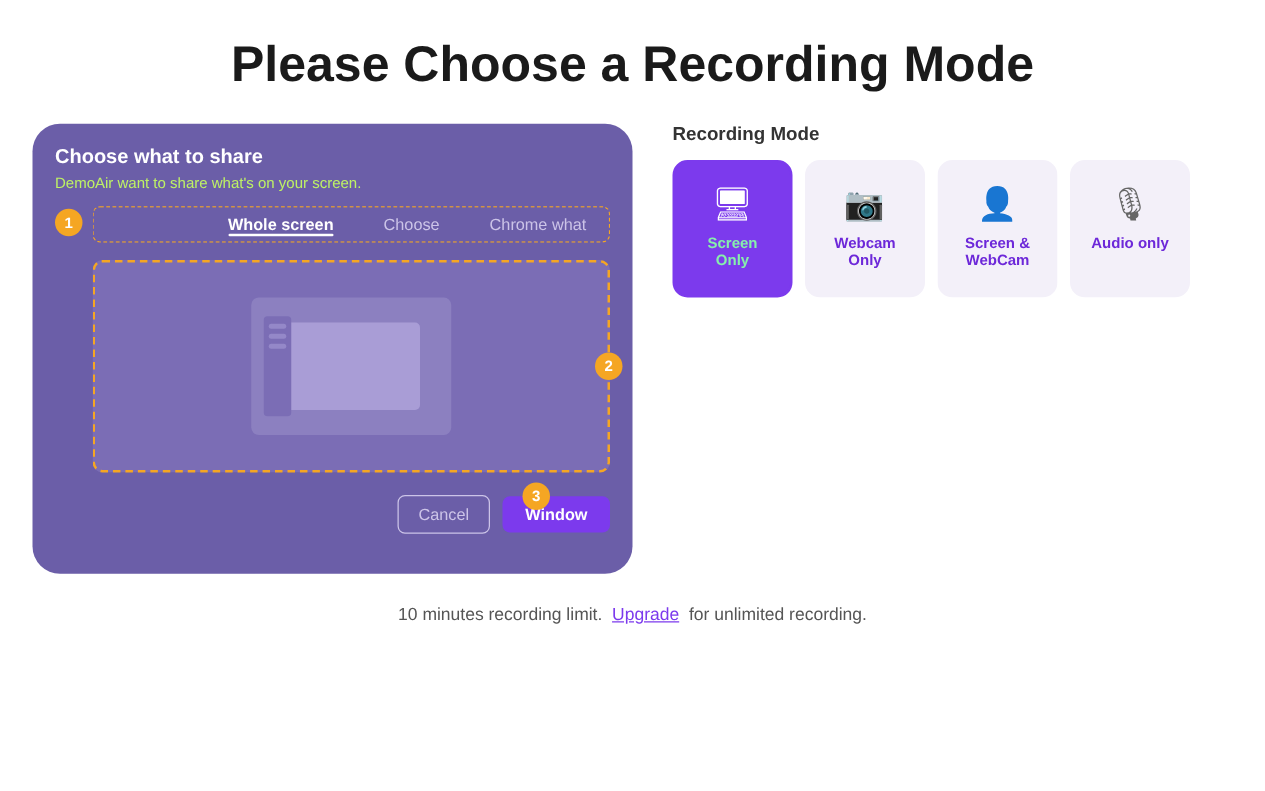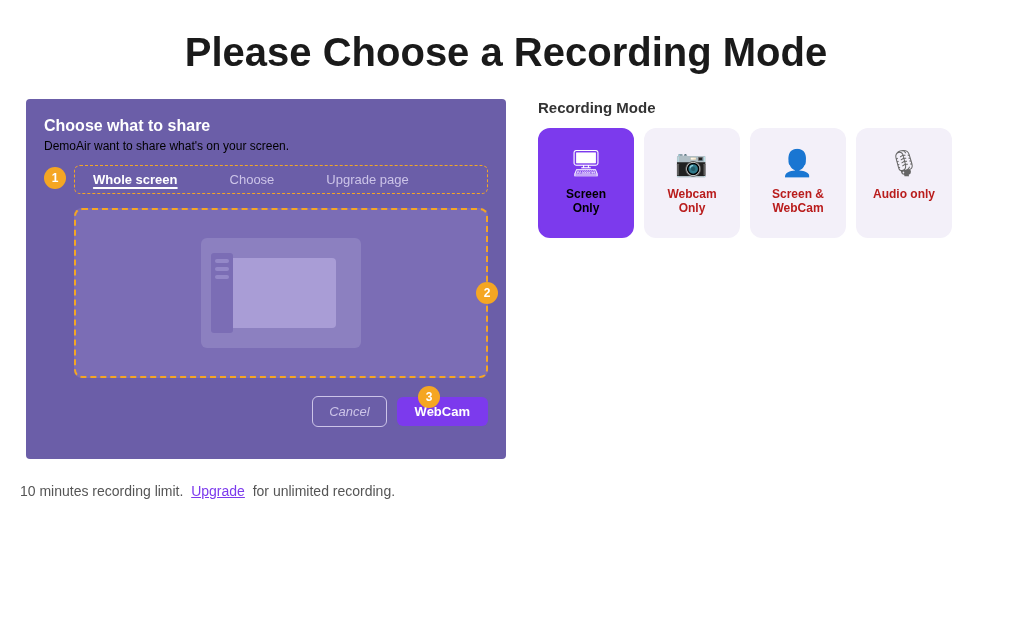--- a/index.html
+++ b/index.html
@@ -23,35 +23,35 @@
     .main-content {
       display: flex;
       gap: 32px;
       width: 100%;
       max-width: 960px;
       align-items: flex-start;
     }
     
     .share-panel {
       background: #6b5ea8;
-      border-radius: 4px;
+      border-radius: 22px;
       padding: 18px 18px 18px 18px;
       width: 480px;
       min-height: 360px;
       flex-shrink: 0;
       position: relative;
     }
     .share-panel-title {
       color: #fff;
       font-weight: 700;
       font-size: 16px;
       margin-bottom: 4px;
     }
     .share-panel-subtitle {
-      color: #000000;
+      color: #bef264;
       font-size: 12px;
       margin-bottom: 12px;
     }
     .step-badge {
       display: inline-flex;
       align-items: center;
       justify-content: center;
       width: 22px;
       height: 22px;
       border-radius: 50%;
@@ -60,27 +60,28 @@
       font-size: 12px;
       font-weight: 700;
       position: absolute;
     }
     .step1-badge {
       top: 68px;
       left: 18px;
     }
     .tab-row {
       display: flex;
-      gap: 16px;
+      gap: 4px;
       border: 1.5px dashed #f5a623;
       border-radius: 6px;
       overflow: hidden;
       margin-left: 30px;
       margin-bottom: 14px;
       background: transparent;
+      justify-content: flex-end;
     }
     .tab-item {
       padding: 6px 18px;
       font-size: 13px;
       color: #ccc4e8;
       cursor: pointer;
       background: transparent;
       border: none;
       outline: none;
       position: relative;
@@ -164,21 +165,20 @@
       top: -10px;
     }
     .cancel-btn {
       background: transparent;
       border: 1px solid #ccc4e8;
       color: #ccc4e8;
       border-radius: 6px;
       padding: 7px 16px;
       font-size: 13px;
       cursor: pointer;
-      font-style: italic;
     }
     .share-btn {
       background: #7c3aed;
       border: none;
       color: #fff;
       border-radius: 6px;
       padding: 7px 18px;
       font-size: 13px;
       font-weight: 600;
       cursor: pointer;
@@ -212,33 +212,33 @@
       width: 96px;
       min-height: 110px;
       border: 2px solid transparent;
       transition: all 0.15s;
     }
     .mode-card.active {
       background: #7c3aed;
       border-color: #7c3aed;
     }
     .mode-card.active .mode-label {
-      color: #000000;
+      color: #86efac;
     }
     .mode-card .mode-icon {
       font-size: 26px;
       color: #666;
     }
     .mode-card.active .mode-icon {
       color: #fff;
     }
     .mode-label {
       font-size: 12px;
       font-weight: 600;
-      color: #b91c1c;
+      color: #6d28d9;
       text-align: center;
     }
     .recording-inputs-section {}
     .microphone-dropdown {
       display: flex;
       align-items: center;
       justify-content: space-between;
       border: 1.5px solid #ddd;
       border-radius: 8px;
       padding: 10px 14px;
@@ -256,21 +256,21 @@
       font-size: 16px;
       color: #888;
     }
     .chevron-icon {
       font-size: 14px;
       color: #888;
     }
     
     .bottom-section {
       display: flex;
-      flex-direction: row;
+      flex-direction: column;
       align-items: center;
       gap: 14px;
       margin-top: 24px;
       width: 100%;
     }
     .upgrade-text {
       font-size: 14px;
       color: #555;
     }
     .upgrade-link {
@@ -300,39 +300,39 @@
 <div class="main-content">
 
   <div class="share-panel">
     <div class="share-panel-title">Choose what to share</div>
     <div class="share-panel-subtitle">DemoAir want to share what's on your screen.</div>
 
     <span class="step-badge step1-badge">1</span>
     <div class="tab-row">
       <button class="tab-item active">Whole screen</button>
       <button class="tab-item">Choose</button>
-      <button class="tab-item">Upgrade page</button>
+      <button class="tab-item">Chrome what</button>
     </div>
 
     <div class="screen-preview-area">
       <div class="screen-mock">
         <div class="screen-mock-sidebar">
           <div class="sidebar-line"></div>
           <div class="sidebar-line"></div>
           <div class="sidebar-line"></div>
         </div>
         <div class="screen-mock-inner"></div>
       </div>
       <span class="step-badge step2-badge">2</span>
     </div>
 
     <div class="panel-actions">
       <span class="step-badge step3-badge">3</span>
       <button class="cancel-btn">Cancel</button>
-      <button class="share-btn">WebCam</button>
+      <button class="share-btn">Window</button>
     </div>
   </div>
 
   <div class="right-panel">
 
     <div class="recording-mode-section">
       <div class="section-label">Recording Mode</div>
       <div class="recording-modes">
         <div class="mode-card active">
           <span class="mode-icon">🖥</span>

